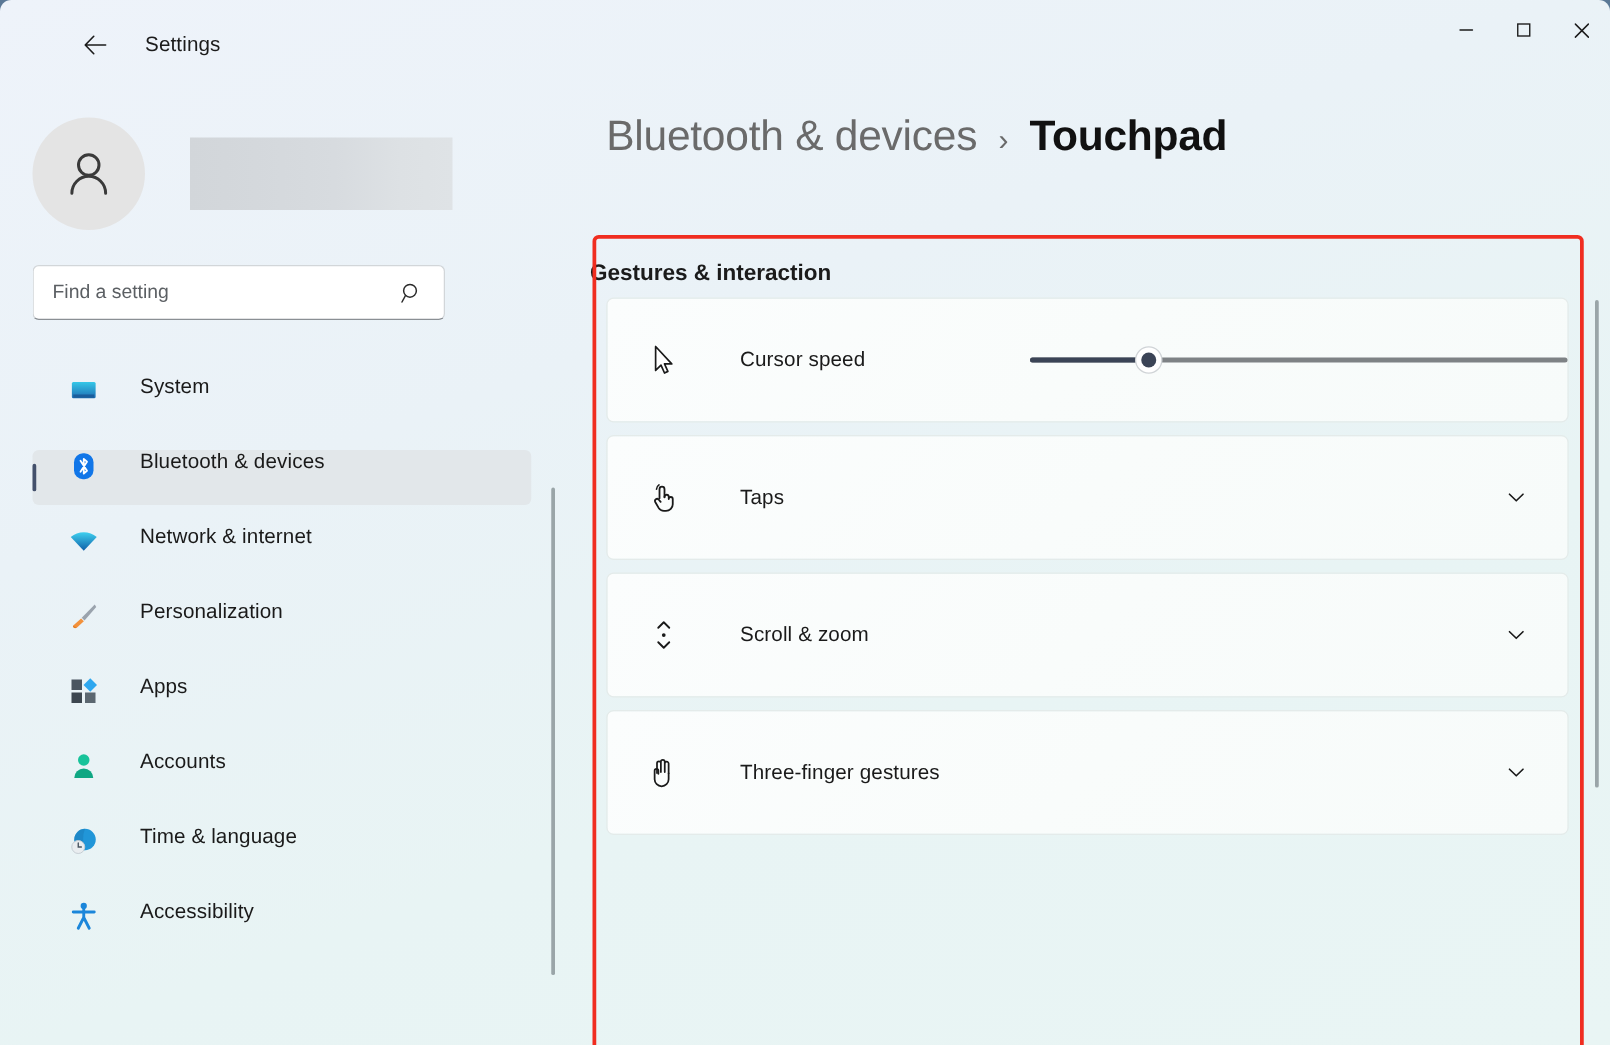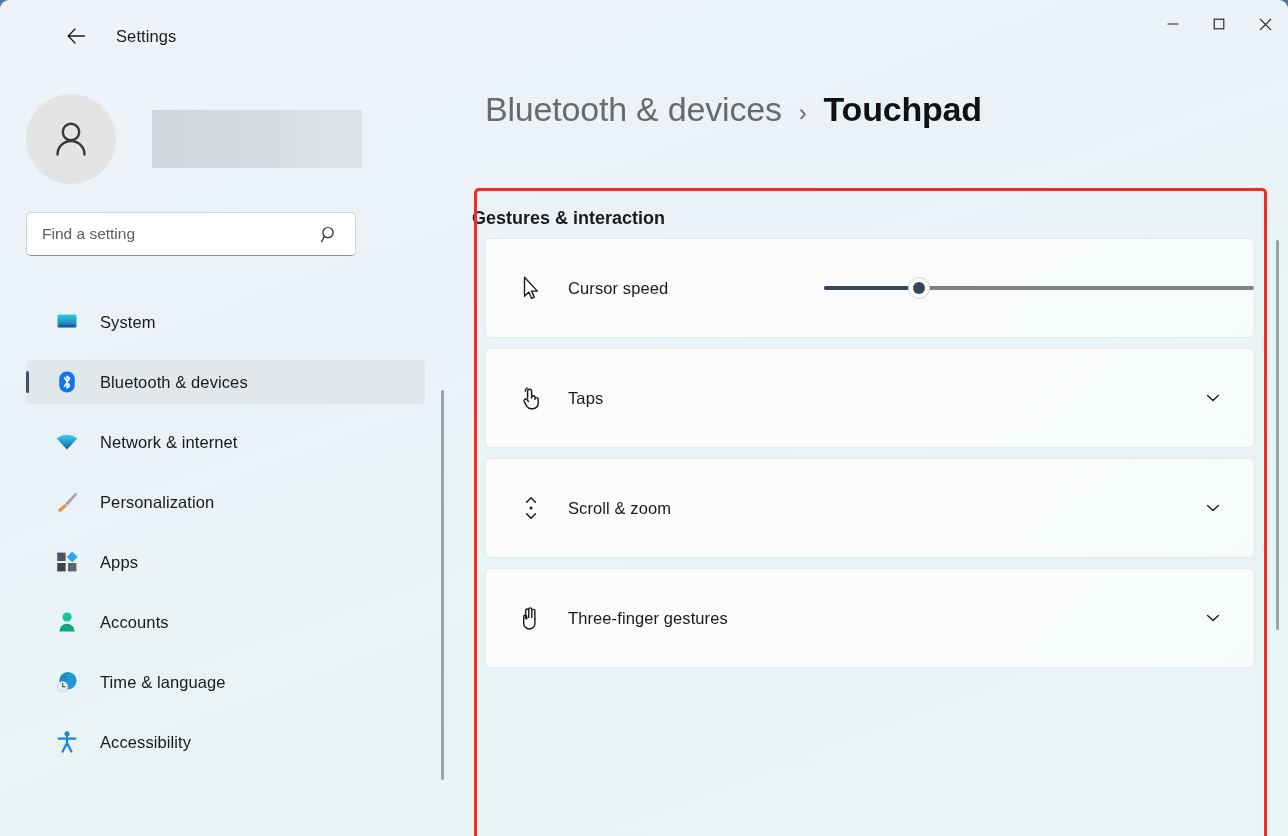--- a/index.html
+++ b/index.html
@@ -107,21 +107,21 @@
   .nav {
     position: absolute;
     left: 0; top: 228px;
     width: 452px; height: 536px;
   }
   .nav-item {
     position: relative;
     height: 44px;
     margin: 0 27px 16px 26px;
     border-radius: 5px;
-    display: flex; align-items: center;
+    display: flex;  gap: 12px;
   }
   .nav-item.selected { background: #e2e7ea; }
   .nav-item.selected::before {
     content: "";
     position: absolute;
     left: 0; top: 11px;
     width: 3px; height: 22px;
     border-radius: 2px;
     background: #43506b;
   }
@@ -194,21 +194,21 @@
     display: flex;
     align-items: center;
     position: relative;
   }
   .card-icon {
     width: 34px; height: 34px;
     margin-left: 28px;
     display: flex; align-items: center; justify-content: center;
   }
   .card-label {
-    margin-left: 20px;
+    margin-left: 44px;
     font-size: 16.5px;
     color: #1a1a1a;
     letter-spacing: .1px;
   }
   .chev {
     position: absolute;
     right: 26px;
     display: flex; align-items: center; justify-content: center;
     width: 30px; height: 30px;
   }

